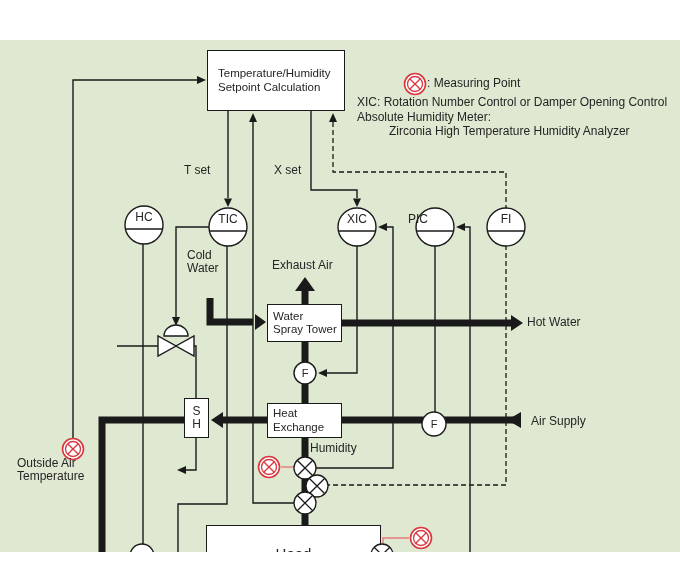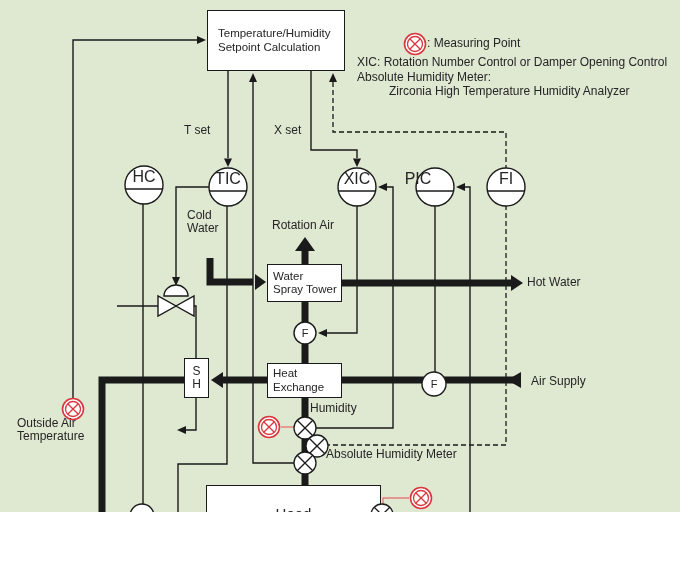--- a/index.html
+++ b/index.html
@@ -1,32 +1,33 @@
 <!DOCTYPE html>
 <html><head>
 <meta charset="utf-8">
 <style>
   html,body{margin:0;padding:0;}
   #stage{
     position:relative;width:680px;height:512px;overflow:hidden;
     background:#dfe9d2;
     font-family:"Liberation Sans", sans-serif;
     color:#252525;
+    margin-top:40px;
   }
   svg.layer{position:absolute;left:0;top:0;width:680px;height:588px;}
   #base{z-index:1;}
   #sensors{z-index:3;}
   .lbl{position:absolute;font-size:12px;line-height:13px;white-space:nowrap;z-index:4;}
   .node-box{
     position:absolute;background:#ffffff;border:1.4px solid #1a1a1a;
     box-sizing:border-box;display:flex;flex-direction:column;justify-content:center;
     font-size:11.5px;line-height:13.5px;z-index:2;
   }
   .inst-lbl{
-    position:absolute;width:50px;text-align:center;font-size:16px;line-height:14px;z-index:4;
+    position:absolute;width:50px;text-align:center;font-size:12px;line-height:14px;z-index:4;
   }
   .f-lbl{
     position:absolute;width:30px;text-align:center;font-size:11px;line-height:14px;z-index:4;
   }
   #bottom-bar{position:absolute;left:0;top:581px;width:680px;height:7px;background:#5b5f59;z-index:5;}
 </style>
 </head>
 <body>
 
 <div id="stage">
@@ -228,26 +229,25 @@
   <div class="f-lbl" style="left:290px;top:326px;">F</div>
   <div class="f-lbl" style="left:419px;top:377px;">F</div>
   <div class="f-lbl" style="left:127px;top:509px;">F</div>
 
   <div class="lbl" style="left:184px;top:124px;">T set</div>
   <div class="lbl" style="left:274px;top:124px;">X set</div>
 
   <div class="lbl" style="left:187px;top:209px;">Cold</div>
   <div class="lbl" style="left:187px;top:222px;">Water</div>
 
-  <div class="lbl" style="left:272px;top:219px;">Rotation Air</div>
+  <div class="lbl" style="left:272px;top:219px;">Exhaust Air</div>
   <div class="lbl" style="left:527px;top:276px;text-align:right;">Hot Water</div>
   <div class="lbl" style="left:531px;top:375px;">Air Supply</div>
 
   <div class="lbl" style="left:310px;top:402px;">Humidity</div>
-  <div class="lbl" style="left:326px;top:448px;">Absolute Humidity Meter</div>
 
   <div class="lbl" style="left:17px;top:417px;">Outside Air</div>
   <div class="lbl" style="left:17px;top:430px;">Temperature</div>
 
   <div class="lbl" style="left:427px;top:37px;">: Measuring Point</div>
   <div class="lbl" style="left:357px;top:71px;">Absolute Humidity Meter:</div>
   <div class="lbl" style="left:357px;top:56px;">XIC: Rotation Number Control or Damper Opening Control</div>
   <div class="lbl" style="left:389px;top:85px;">Zirconia High Temperature Humidity Analyzer</div>
 
   <div id="bottom-bar"></div>

